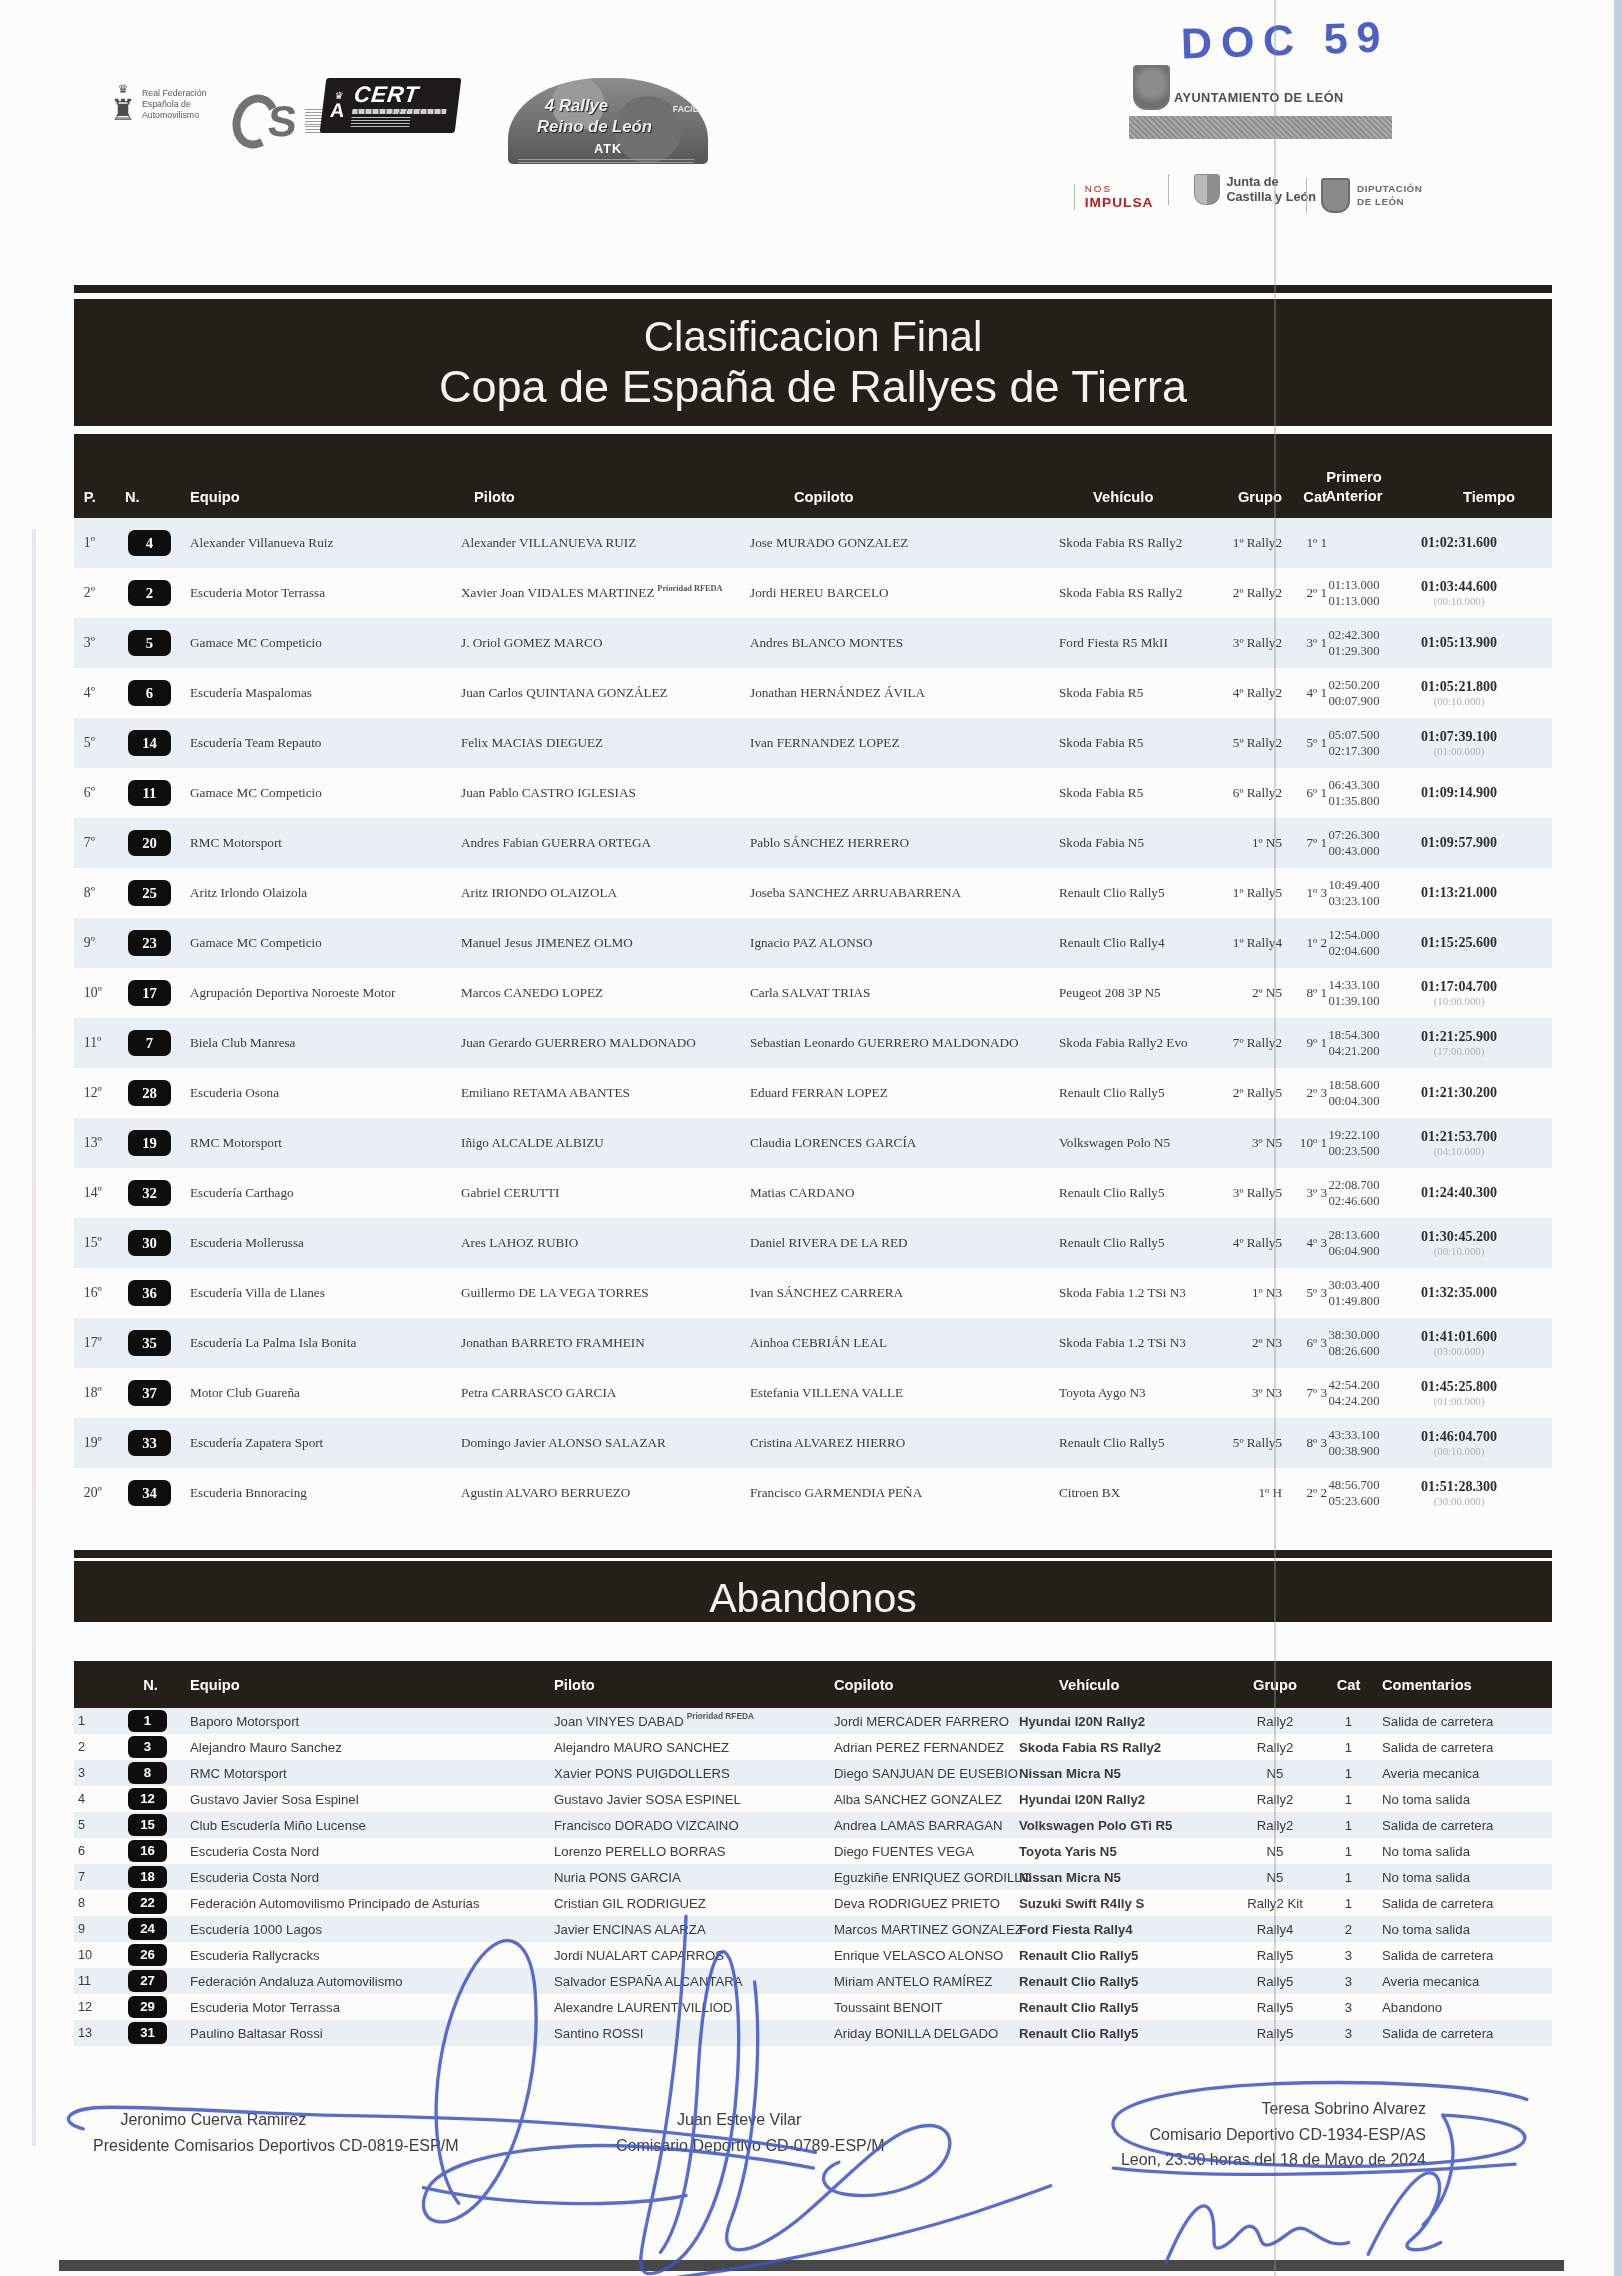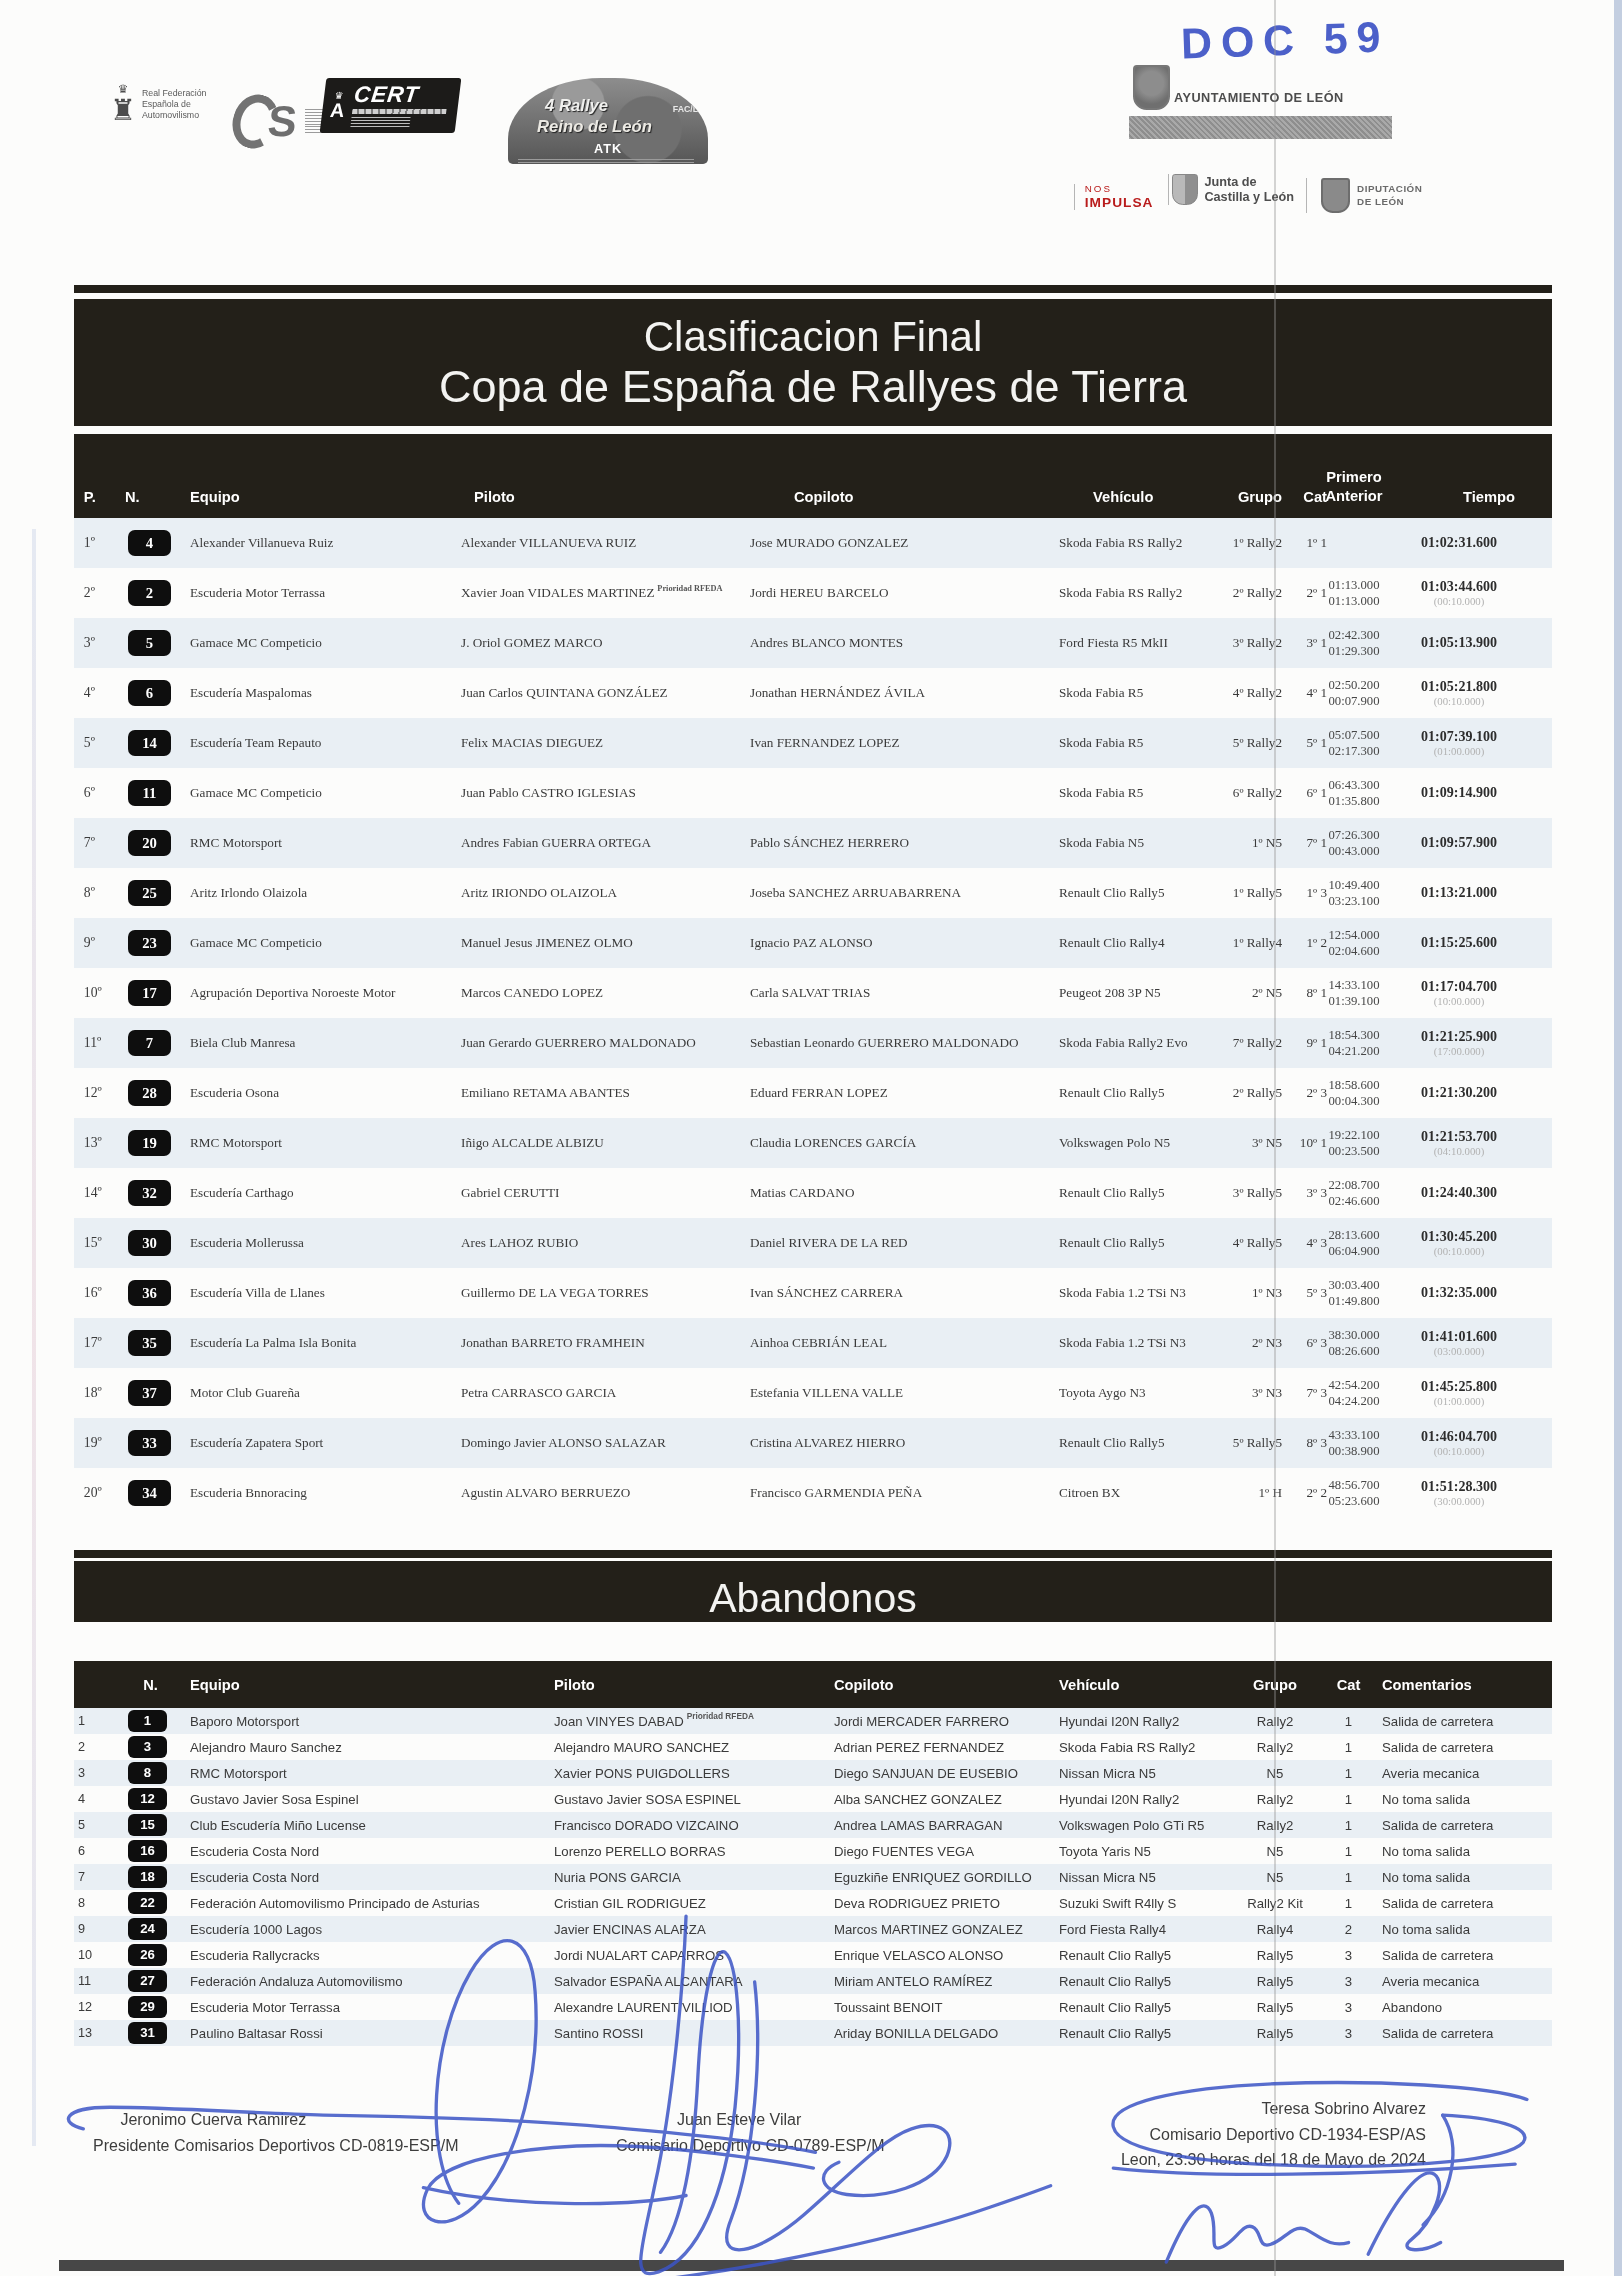--- a/index.html
+++ b/index.html
@@ -51,21 +51,21 @@
               font-weight:bold;opacity:.9;}
   .logo-ayto{left:1127px;top:65px;}
   .ayto-crest{position:absolute;left:5.9px;top:0;width:33px;height:41px;background:radial-gradient(circle at 50% 40%,#8d8d8d 0 40%,#6f6f6f 70%);
               border-radius:3.9px 3.9px 13.7px 13.7px;border:2px solid #777;}
   .ayto-text{position:absolute;left:47px;top:25.5px;font-size:12.7px;font-weight:bold;color:#4c4c4c;letter-spacing:0.5px;white-space:nowrap;}
   .ayto-bar{position:absolute;left:2px;top:51px;width:263px;height:22.5px;
             background:repeating-linear-gradient(45deg,#a9a9a9 0 2px,#8e8e8e 2px 3.9px);}
   .logo-impulsa{left:1074px;top:184px;border-left:1px solid #b5b5b5;padding-left:9.8px;color:#b91c1c;line-height:1.1;}
   .impulsa-top{font-size:9.8px;letter-spacing:2px;}
   .impulsa-bottom{font-size:13.7px;font-weight:bold;letter-spacing:1px;}
-  .logo-junta{left:1168px;top:174px;display:flex;align-items:center;gap:6.9px;border-left:1px solid #b5b5b5;padding-left:3px;}
+  .logo-junta{left:1168px;top:174px;display:flex;align-items:center;gap:6.9px;border-left:1px solid #b5b5b5;padding-left:25px;}
   .junta-shield{width:23.5px;height:29px;border-radius:2.9px 2.9px 10.8px 10.8px;border:1px solid #888;
                 background:linear-gradient(90deg,#b9b9b9 0 50%,#8f8f8f 50%),linear-gradient(#b9b9b9 0 50%,#8f8f8f 50%);}
   .junta-text{font-size:12.7px;font-weight:bold;color:#4e4e4e;width:96px;line-height:1.15;}
   .logo-dipu{left:1306px;top:178px;display:flex;align-items:center;gap:6.9px;border-left:1px solid #b5b5b5;padding-left:13.7px;}
   .dipu-crest{width:25.5px;height:31px;background:#8a8a8a;border-radius:2.9px 2.9px 11.8px 11.8px;border:2px solid #6d6d6d;}
   .dipu-text{font-size:9.8px;font-weight:bold;color:#6a6a6a;width:82px;line-height:1.25;letter-spacing:0.5px;}
 
   
   .banner-thin{position:absolute;left:74px;width:1478px;height:7.8px;background:#232019;}
   .banner{position:absolute;left:74px;width:1478px;background:#232019;color:#f3f3f1;text-align:center;z-index:4;}
@@ -113,21 +113,21 @@
 
   .h-pos{left:9.8px;}.h-num{left:51px;}.h-equipo{left:116px;}.h-piloto{left:400px;}.h-copiloto{left:720px;}
   .h-vehiculo{left:1019px;}.h-grupo{left:1086px;width:122px;text-align:right;}.h-cat{left:1188px;width:65px;text-align:right;}
   .h-primbox{left:1231px;width:98px;}.h-tiempo{left:1329px;width:112px;text-align:right;}
 
   .a-idx{left:3.9px;width:33px;font-size:12.7px;}
   .a-num{left:54px;width:45px;}
   .a-equipo{left:116px;width:358px;}
   .a-piloto{left:480px;width:276px;}
   .a-copiloto{left:760px;width:223px;}
-  .a-vehiculo{left:985px;width:178px;}
+  .a-vehiculo{left:945px;width:178px;font-weight:bold;}
   .a-grupo{left:1142px;width:118px;justify-content:center;}
   .a-cat{left:1253px;width:43px;justify-content:center;}
   .a-comentarios{left:1308px;width:173px;}
   .ah-equipo{left:116px;}.ah-num{left:54px;width:45px;text-align:center;}.ah-piloto{left:480px;}.ah-copiloto{left:760px;}
   .ah-vehiculo{left:985px;}.ah-grupo{left:1142px;width:118px;text-align:center;}.ah-cat{left:1253px;width:43px;text-align:center;}
   .ah-comentarios{left:1308px;}
 
   
   .sig{position:absolute;color:#3d3d3d;font-size:16px;line-height:25.5px;z-index:30;}
   #sig-left{left:93px;top:2107px;}

